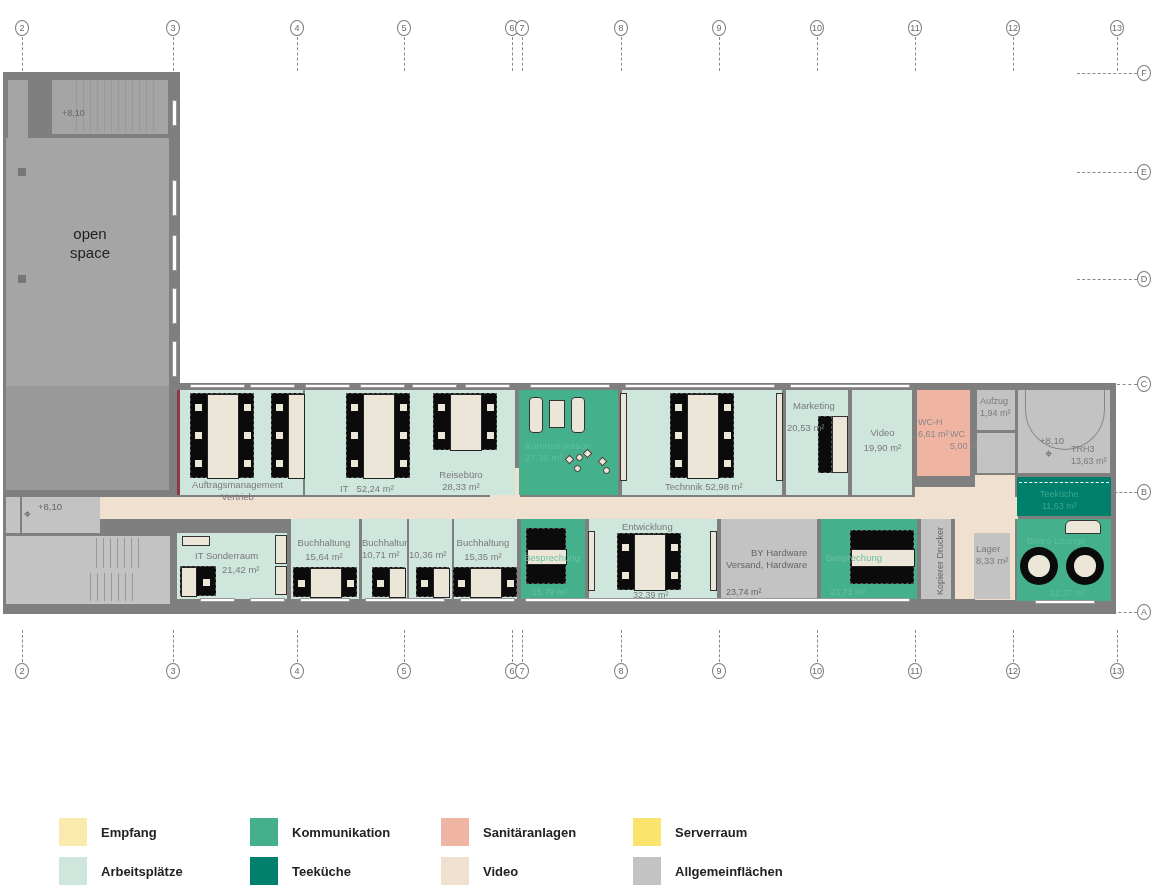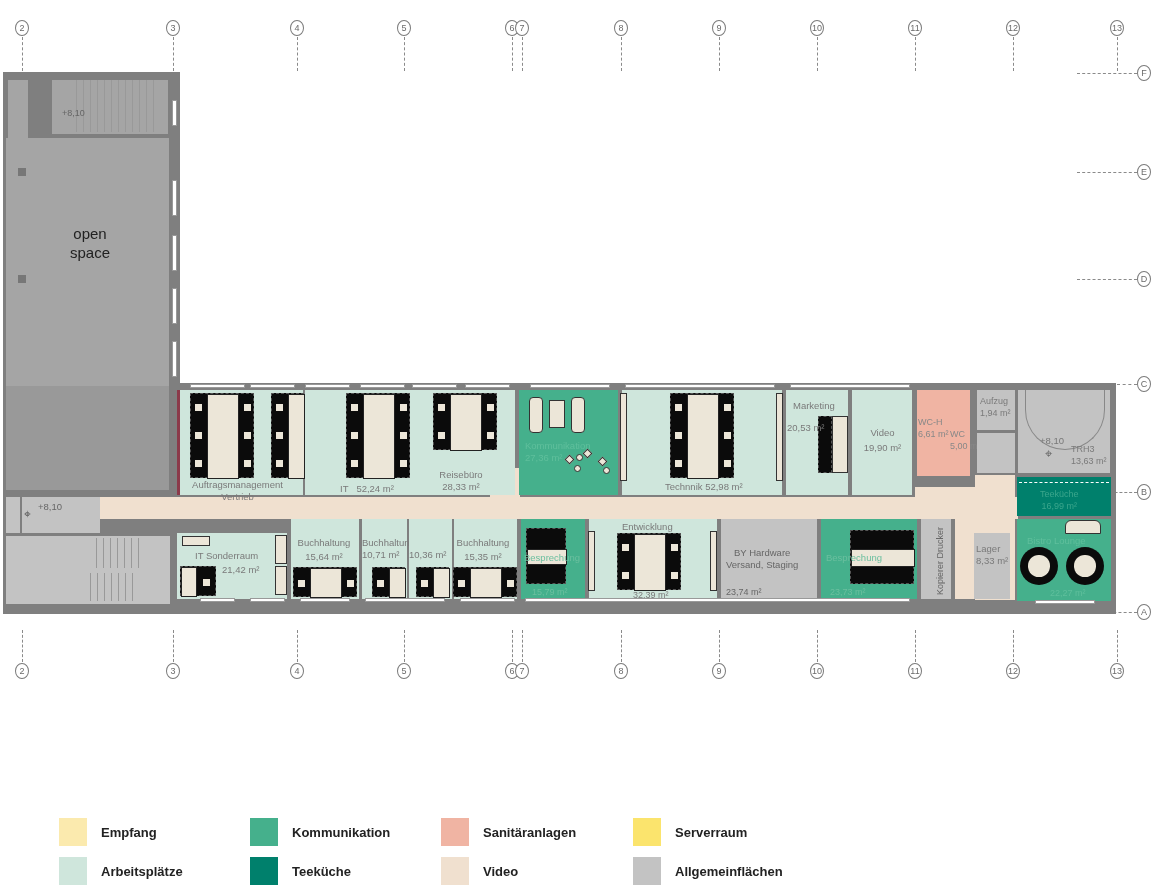--- a/index.html
+++ b/index.html
@@ -246,21 +246,21 @@
   <div class="abs" style="left:1045px;top:446px;font-size:13px;color:#666">⌖</div>
   <div class="lbl" style="left:1071px;top:443px;text-align:left;font-size:9px">
     <div>TRH3</div>
       <div>13,63 m²</div>
   </div>
 
   <div class="room" style="left:1017px;top:477px;width:94px;height:39px;background:#00806c"></div>
   <div class="abs" style="left:1019px;top:482px;width:90px;border-top:1px dashed #fff"></div>
   <div class="lbl" style="left:1040px;top:488px;color:#3aa58c;font-size:9px">
     <div>Teeküche</div>
-      <div>16,99 m²</div>
+      <div>11,63 m²</div>
   </div>
 
   <div class="room" style="left:1017px;top:519px;width:94px;height:82px;background:#45b08c"></div>
   <div class="cabinet" style="left:1065px;top:520px;width:36px;height:14px;border-radius:6px 6px 0 0"></div>
   <div class="lbl" style="left:1027px;top:535px;color:#5fbf9c;font-size:9.5px">Bistro Lounge</div>
   <div class="round-table" style="left:1020px;top:547px;width:38px;height:38px">
       <div class="inner"></div>
     </div>
   <div class="round-table" style="left:1066px;top:547px;width:38px;height:38px">
       <div class="inner"></div>
@@ -329,23 +329,23 @@
   <div class="desk" style="left:617px;top:533px;width:64px;height:57px">
     <div class="top" style="left:16px;top:0;width:32px;height:57px"></div>
     <div class="chair" style="left:4px;top:10px"></div>
       <div class="chair" style="left:4px;top:38px"></div>
     <div class="chair" style="left:53px;top:10px"></div>
       <div class="chair" style="left:53px;top:38px"></div>
   </div>
   <div class="lbl" style="left:633px;top:589px;font-size:9px">32,39 m²</div>
 
   <div class="room" style="left:721px;top:519px;width:96px;height:80px;background:#c3c3c3"></div>
-  <div class="lbl" style="left:726px;top:547px;text-align:center;color:#666">
+  <div class="lbl" style="left:726px;top:547px;text-align:right;color:#666">
     <div>BY Hardware</div>
-      <div>Versand, Staging</div>
+      <div>Versand, Hardware</div>
   </div>
   <div class="lbl" style="left:726px;top:586px;color:#666;font-size:9px">23,74 m²</div>
 
   <div class="room" style="left:821px;top:519px;width:96px;height:80px;background:#45b08c"></div>
   <div class="desk" style="left:850px;top:530px;width:64px;height:54px">
     <div class="top" style="left:0;top:18px;width:64px;height:18px"></div>
   </div>
   <div class="lbl" style="left:826px;top:552px;color:#6bbf9f">Besprechung</div>
   <div class="lbl" style="left:830px;top:586px;color:#6bbf9f;font-size:9px">23,73 m²</div>
 

